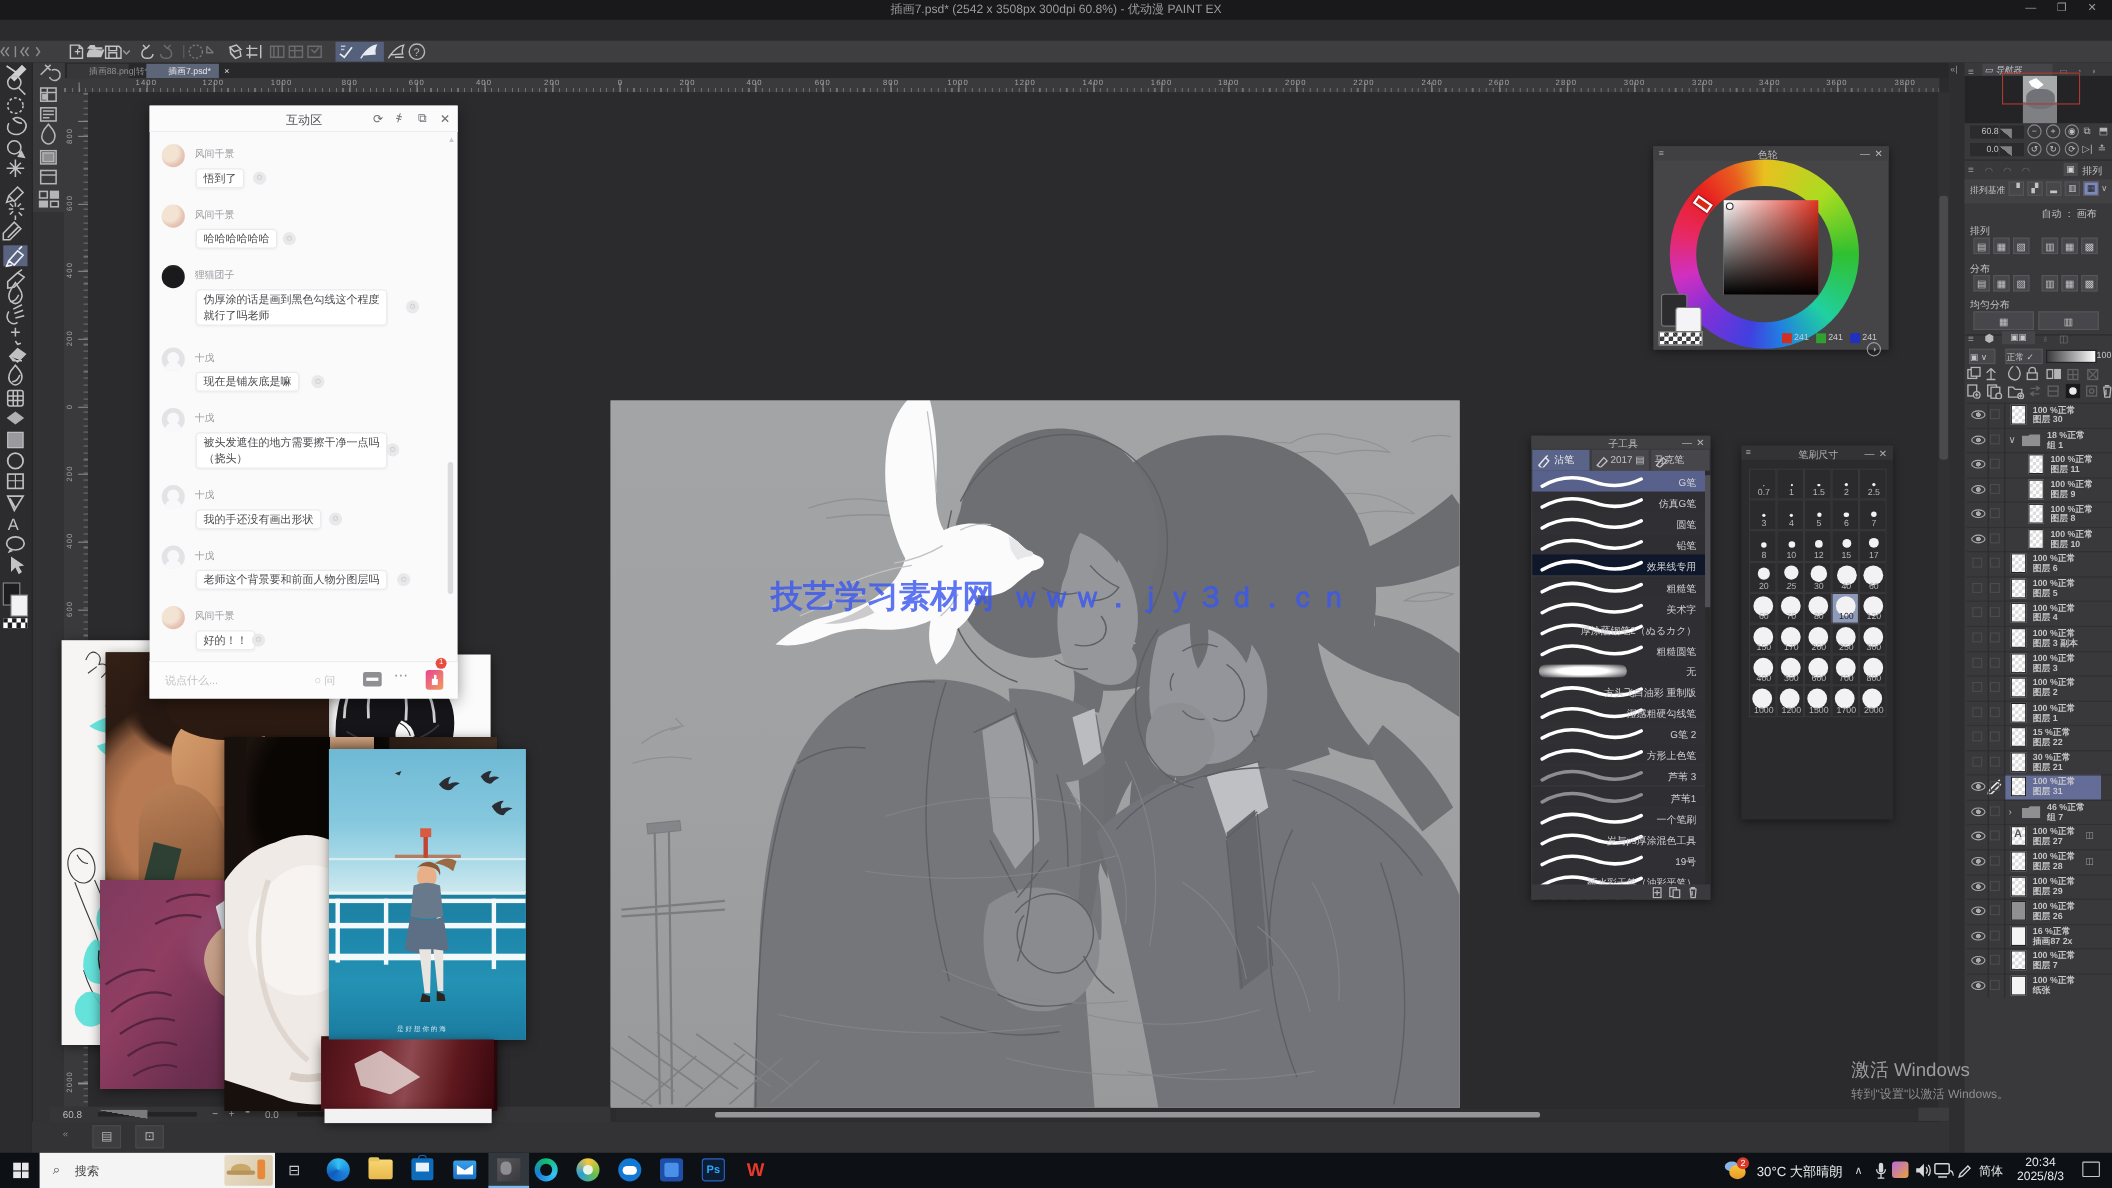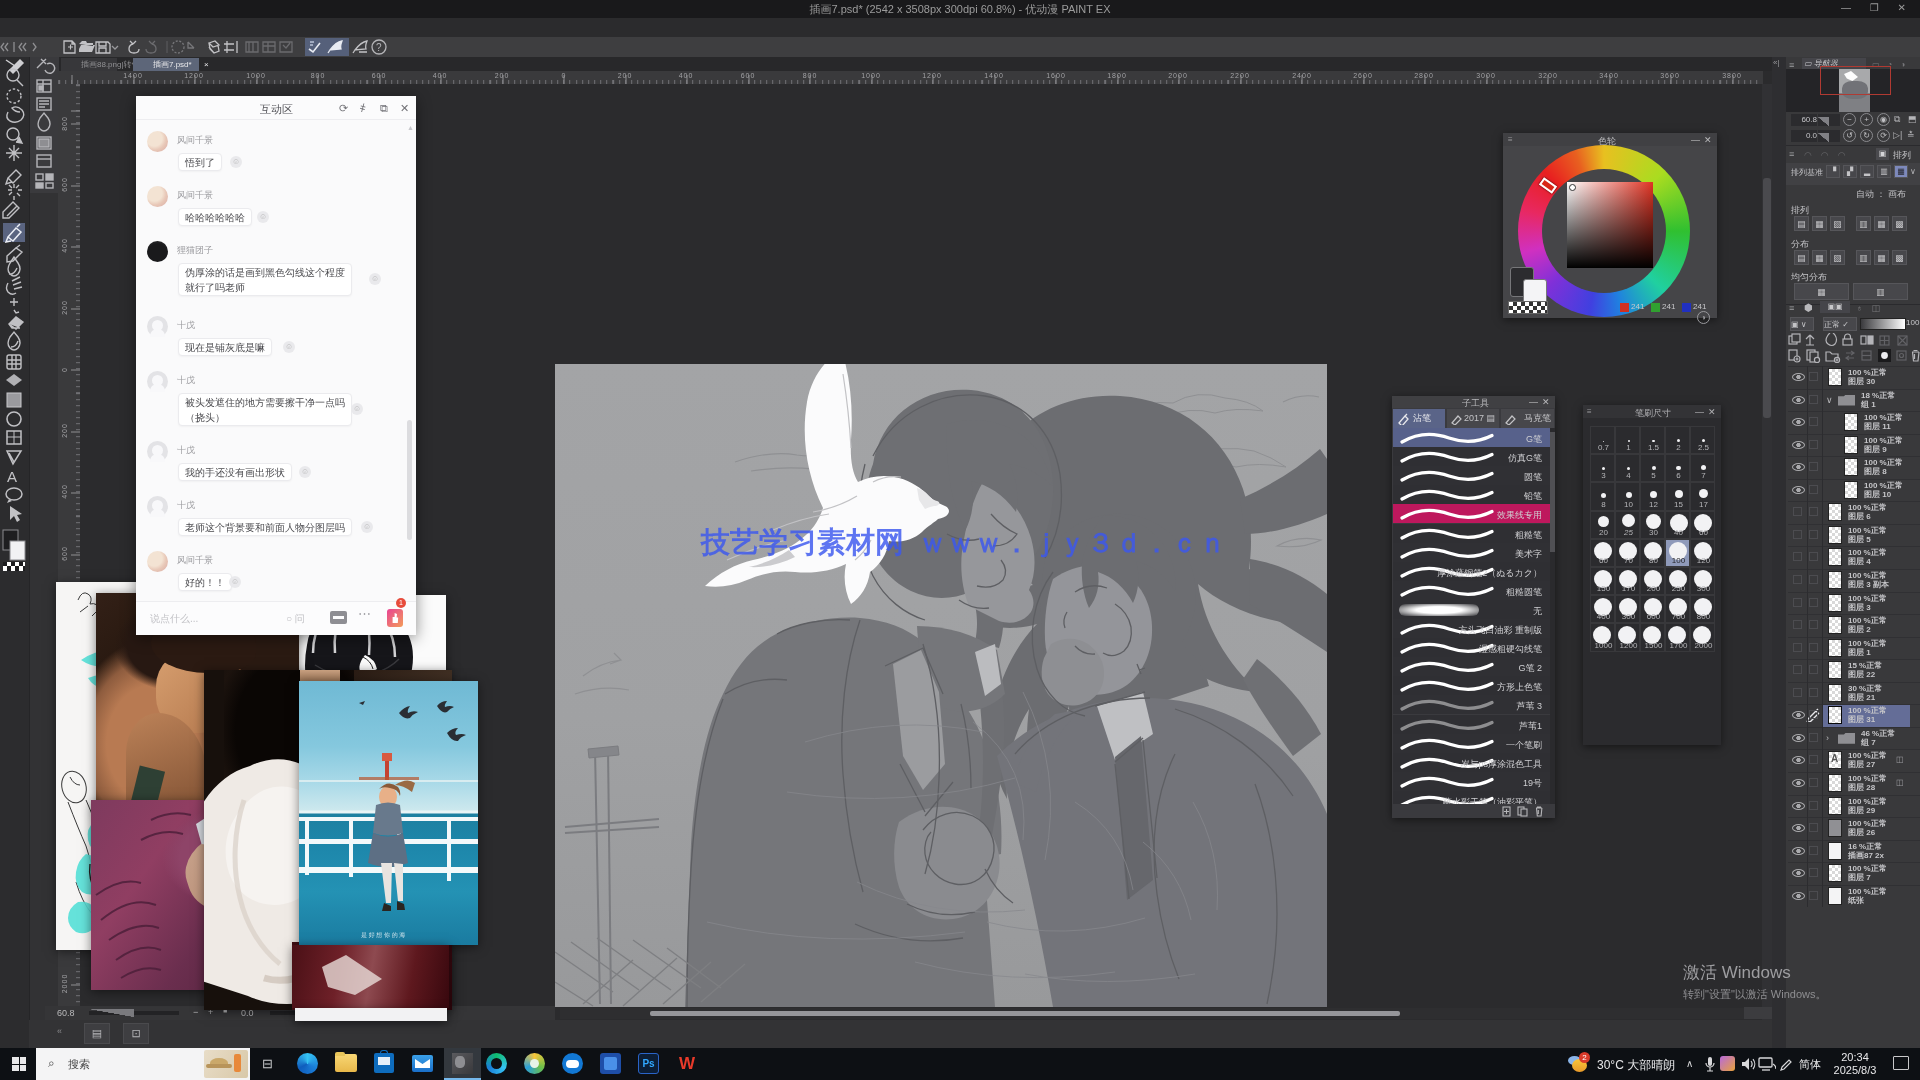--- a/index.html
+++ b/index.html
@@ -419,21 +419,21 @@
       <span class="abs" style="left:150px;top:1px;color:#b8b8bb;font-size:9px;">✕</span>
     </div>
     <div class="abs" style="left:1px;top:13px;width:52px;height:19px;background:#5a6488;color:#e8e8ec;font-size:9px;line-height:19px;"><svg class="abs" style="left:4px;top:4px;" width="12" height="12">
           <path d="M2,10 l6,-7 l3,3 l-6,7 z M8,3 l2,-2" stroke="#e8e8ec" fill="none" stroke-width="1.3"></path>
         </svg><span style="margin-left:20px;">沾笔</span></div>
     <div class="abs" style="left:55px;top:13px;width:52px;height:19px;background:#47474b;color:#c3c3c6;font-size:9px;line-height:19px;"><svg class="abs" style="left:4px;top:5px;" width="11" height="11">
           <path d="M1,9 l6,-7 l3,3 l-6,6 z" stroke="#c3c3c6" fill="none" stroke-width="1.2"></path>
         </svg><span style="margin-left:17px;">2017 ▤</span></div>
     <div class="abs" style="left:109px;top:13px;width:53px;height:19px;background:#47474b;color:#c3c3c6;font-size:9px;line-height:19px;"><svg class="abs" style="left:4px;top:5px;" width="11" height="11">
           <path d="M1,9 l6,-7 l3,3 l-6,6 z" stroke="#c3c3c6" fill="none" stroke-width="1.2"></path>
-        </svg><span style="margin-left:23px;">马克笔</span></div>
+        </svg><span style="margin-left:3px;">马克笔</span></div>
     <div class="abs" style="left:1px;top:32.0px;width:157px;height:19px;background:#57618b;">
         <svg class="abs" style="left:4px;top:2px;" width="100" height="16" viewBox="0 0 100 16" opacity="1">
         <path d="M5,12 C22,2 38,3 52,8 C68,13.5 82,12 95,5.5" stroke="#fff" stroke-width="3.2" fill="none" stroke-linecap="round"></path>
         </svg>
       <span class="abs" style="right:8px;top:5px;color:#cfcfd2;font-size:9px;">G笔</span>
       </div>
       <div class="abs" style="left:1px;top:51.1px;width:157px;height:19px;background:#2f2f33;">
         <svg class="abs" style="left:4px;top:2px;" width="100" height="16" viewBox="0 0 100 16" opacity="1">
         <path d="M5,12 C22,2 38,3 52,8 C68,13.5 82,12 95,5.5" stroke="#fff" stroke-width="3.2" fill="none" stroke-linecap="round"></path>
         </svg>
@@ -444,21 +444,21 @@
         <path d="M5,12 C22,2 38,3 52,8 C68,13.5 82,12 95,5.5" stroke="#fff" stroke-width="3.2" fill="none" stroke-linecap="round"></path>
         </svg>
       <span class="abs" style="right:8px;top:5px;color:#cfcfd2;font-size:9px;">圆笔</span>
       </div>
       <div class="abs" style="left:1px;top:89.3px;width:157px;height:19px;background:#2f2f33;">
         <svg class="abs" style="left:4px;top:2px;" width="100" height="16" viewBox="0 0 100 16" opacity="1">
         <path d="M5,12 C22,2 38,3 52,8 C68,13.5 82,12 95,5.5" stroke="#fff" stroke-width="3.2" fill="none" stroke-linecap="round"></path>
         </svg>
       <span class="abs" style="right:8px;top:5px;color:#cfcfd2;font-size:9px;">铅笔</span>
       </div>
-      <div class="abs" style="left:1px;top:108.4px;width:157px;height:19px;background:#be185d;">
+      <div class="abs" style="left:1px;top:108.4px;width:157px;height:19px;background:#0f172a;">
         <svg class="abs" style="left:4px;top:2px;" width="100" height="16" viewBox="0 0 100 16" opacity="1">
         <path d="M5,12 C22,2 38,3 52,8 C68,13.5 82,12 95,5.5" stroke="#fff" stroke-width="3.2" fill="none" stroke-linecap="round"></path>
         </svg>
       <span class="abs" style="right:8px;top:5px;color:#cfcfd2;font-size:9px;">效果线专用</span>
       </div>
       <div class="abs" style="left:1px;top:127.5px;width:157px;height:19px;background:#2f2f33;">
         <svg class="abs" style="left:4px;top:2px;" width="100" height="16" viewBox="0 0 100 16" opacity="1">
         <path d="M5,12 C22,2 38,3 52,8 C68,13.5 82,12 95,5.5" stroke="#fff" stroke-width="3.2" fill="none" stroke-linecap="round"></path>
         </svg>
       <span class="abs" style="right:8px;top:5px;color:#cfcfd2;font-size:9px;">粗糙笔</span>

